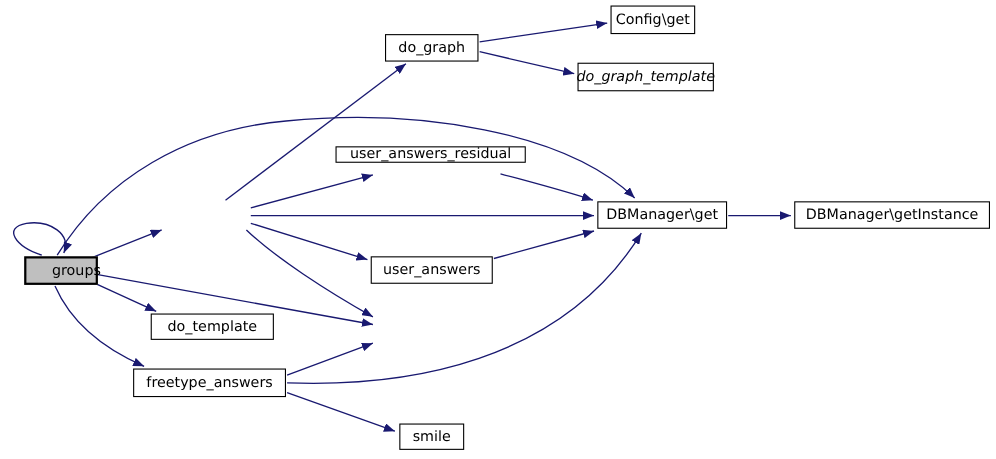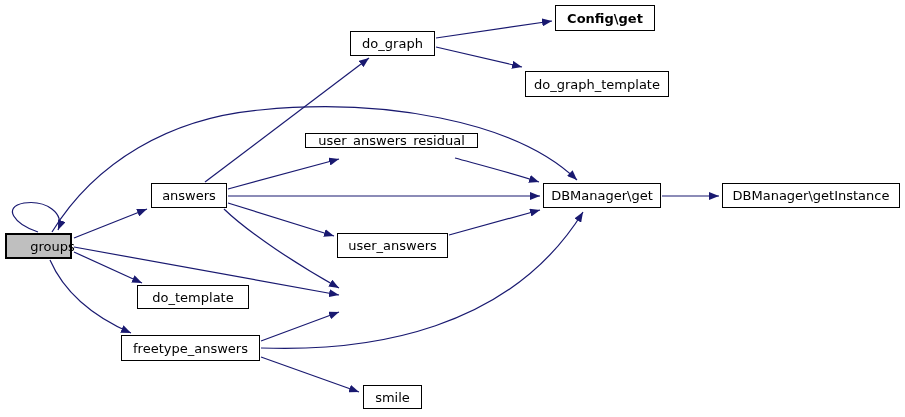--- a/index.html
+++ b/index.html
@@ -63,26 +63,25 @@
     <path class="edge" d="M 436 38 L 552 21" marker-end="url(#arrowhead)"></path>
     <path class="edge" d="M 436 47 L 522 67" marker-end="url(#arrowhead)"></path>
     <path class="edge" d="M 455 158 C 488 167, 515 174, 539 182" marker-end="url(#arrowhead)"></path>
     <path class="edge" d="M 449 235 L 540 210" marker-end="url(#arrowhead)"></path>
     <path class="edge" d="M 662 196 L 719 196" marker-end="url(#arrowhead)"></path>
     <path class="edge" d="M 261 341 L 339 312" marker-end="url(#arrowhead)"></path>
     <path class="edge" d="M 261 348 C 370 352, 510 330, 583 212" marker-end="url(#arrowhead)"></path>
     <path class="edge" d="M 261 357 L 359 392" marker-end="url(#arrowhead)"></path>
   </svg>
 
-  <div class="node highlight" style="left:5px;top:233px;width:67px;height:26px;padding-left:28px;">groups</div>
+  <div class="node highlight" style="left:22px;top:233px;width:67px;height:26px;padding-left:28px;">groups</div>
   <div class="node" style="left:350px;top:31px;width:85px;height:25px;">do_graph</div>
-  <div class="node" style="left:555px;top:5px;width:100px;height:26px;font-weight:bold;">Config\get</div>
-  <div class="node" style="left:525px;top:71px;width:144px;height:26px;">do_graph_template</div>
+  <div class="node" style="left:555px;top:5px;width:77px;height:26px;">Config\get</div>
+  <div class="node" style="left:525px;top:57px;width:124px;height:26px;font-style:italic;">do_graph_template</div>
   <div class="node" style="left:305px;top:133px;width:173px;height:15px;">user_answers_residual</div>
-  <div class="node" style="left:151px;top:183px;width:76px;height:25px;">answers</div>
   <div class="node" style="left:722px;top:183px;width:178px;height:25px;">DBManager\getInstance</div>
   <div class="node" style="left:543px;top:183px;width:118px;height:25px;">DBManager\get</div>
   <div class="node" style="left:337px;top:233px;width:111px;height:25px;">user_answers</div>
   <div class="node" style="left:137px;top:285px;width:112px;height:24px;">do_template</div>
   <div class="node" style="left:121px;top:335px;width:139px;height:26px;">freetype_answers</div>
   <div class="node" style="left:363px;top:385px;width:59px;height:24px;">smile</div>
 
 </div>
 
 </body></html>

